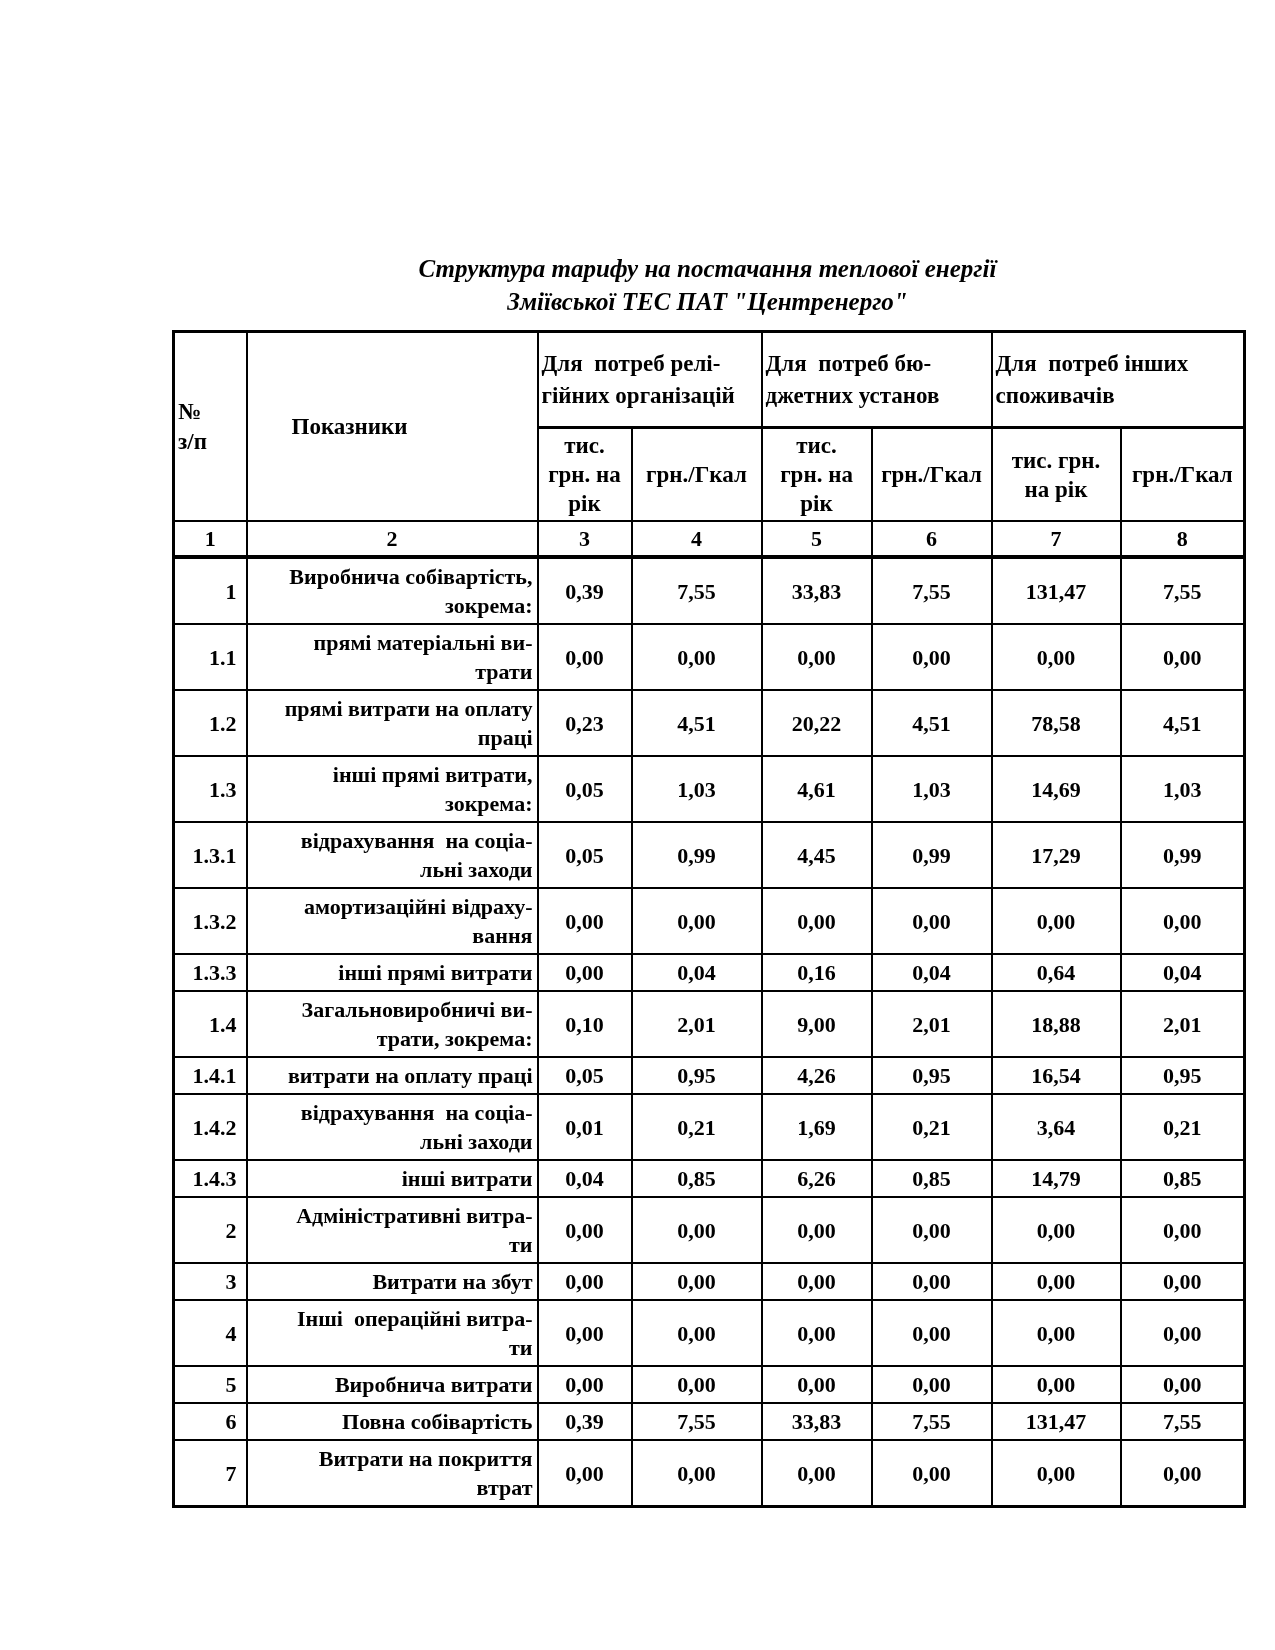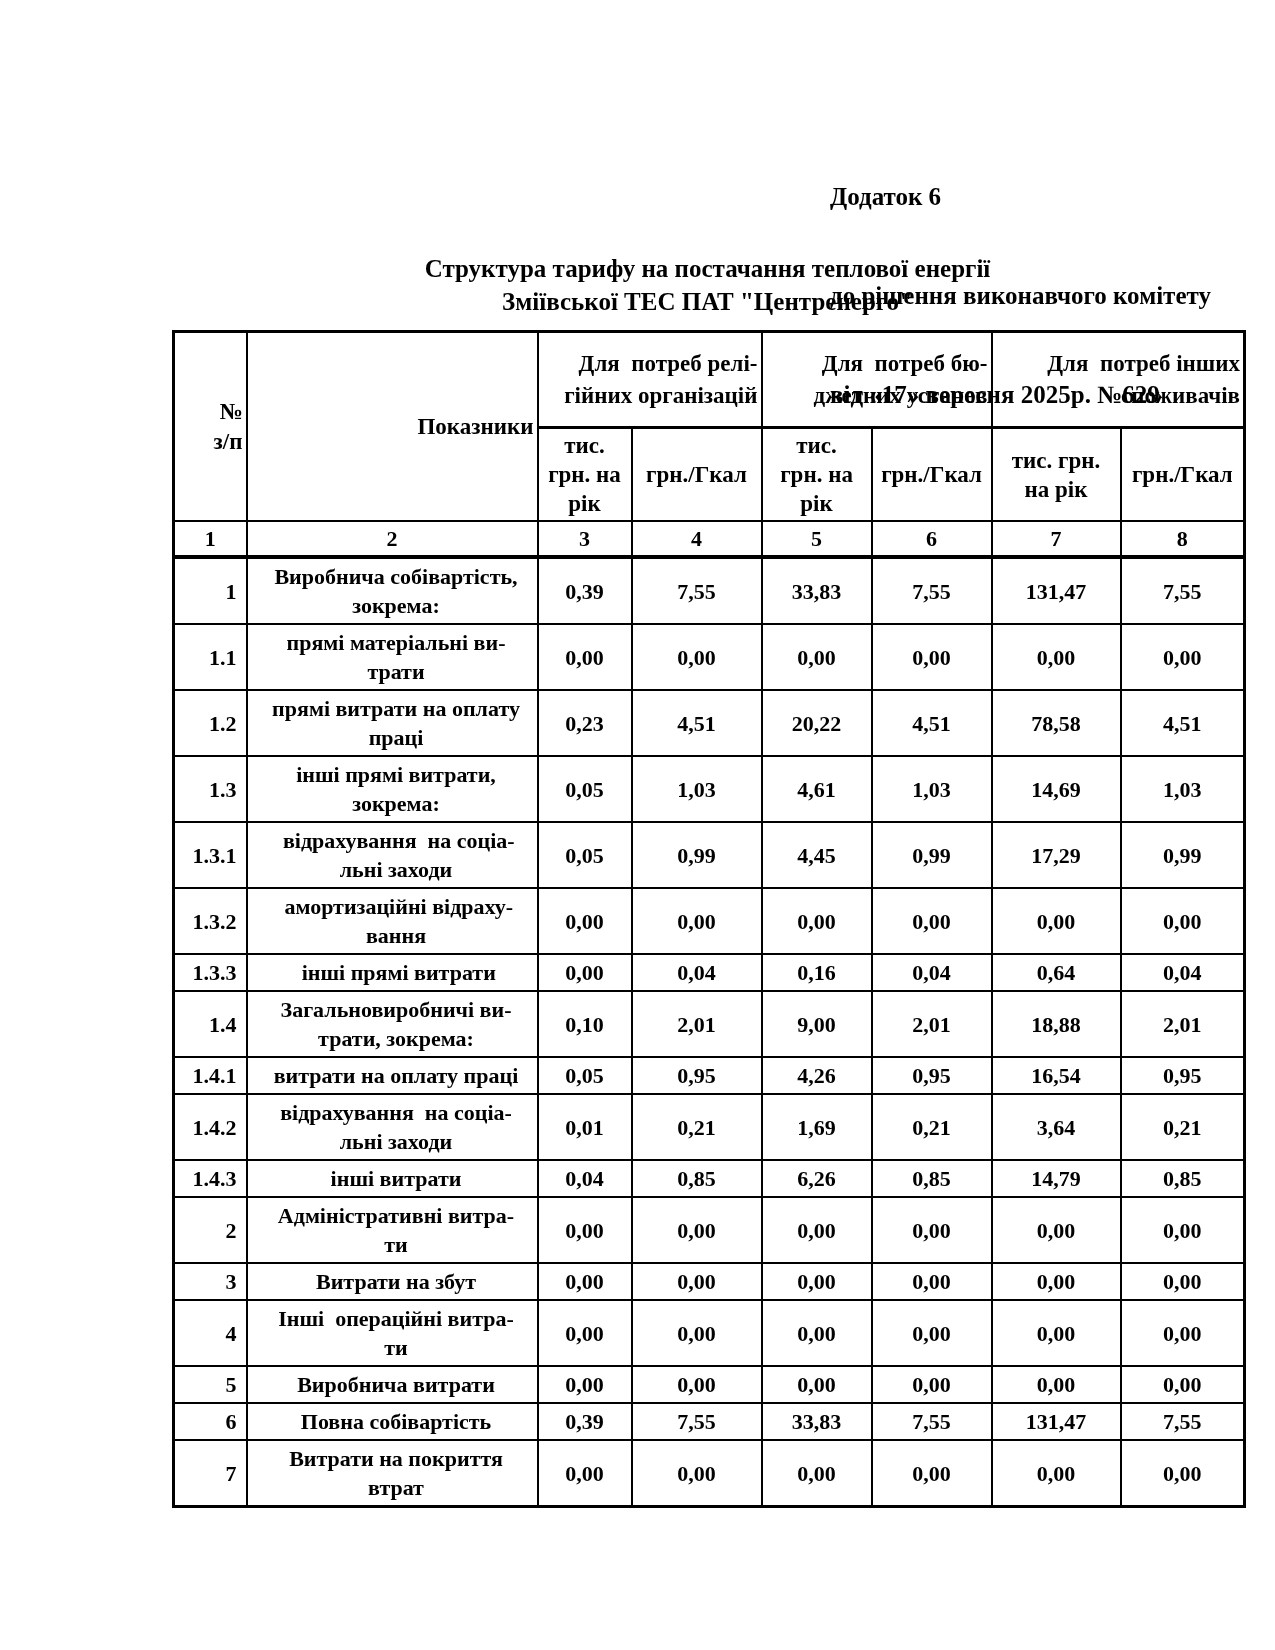--- a/index.html
+++ b/index.html
@@ -14,68 +14,63 @@
   }
   .page { position: absolute; inset: 0; }
 
   .annex {
     position: absolute; left: 830px; top: 114px;
     font-size: 25px; line-height: 33px;
     white-space: pre;
   }
   .doc-title {
     position: absolute; left: 172px; top: 252px; width: 1071px;
-    text-align: center; font-size: 25px; line-height: 33px;
+    text-align: center; font-size: 25px; line-height: 33px; font-style: italic;
   }
 
   table.tariff {
     position: absolute; left: 172px; top: 330px;
     width: 1071px;
     border-collapse: collapse; table-layout: fixed;
     font-size: 22px;
     border: 3px solid #000;
   }
   th, td { border: 2px solid #000; padding: 2px 6px; font-weight: 700; }
 
   .group-row th {
     height: 96px; font-size: 23px; line-height: 32px;
-    text-align: right; vertical-align: middle;
+    text-align: left; vertical-align: middle;
     white-space: pre-wrap; padding: 2px 3px;
   }
   th.corner-no { white-space: pre-line; font-size: 23px; line-height: 30px; }
   th.corner-ind { font-size: 23px; padding-left: 44px; }
 
   .sub-row th {
     height: 88px; font-size: 23px; line-height: 29px;
     text-align: center; vertical-align: middle;
     white-space: pre-wrap; padding: 2px 2px;
   }
   .sub-row th { border-top: 3px solid #000; }
 
   .num-row td {
     height: 36px; line-height: 29px;
     text-align: center; vertical-align: middle;
     border-bottom: 4px solid #000;
   }
 
   tbody td { line-height: 29px; vertical-align: middle; padding: 3px 6px; }
   tbody td.no  { text-align: right; padding-right: 9px; }
-  tbody td.lbl { text-align: center; white-space: pre-wrap; padding-left: 12px; padding-right: 4px; }
+  tbody td.lbl { text-align: right; white-space: pre-wrap; padding-left: 12px; padding-right: 4px; }
   tbody td.val { text-align: center; }
 </style>
 </head>
 <body>
 
 <div class="page">
 
-  <div class="annex">
-    <div>Додаток 6</div>
-    <div>до рішення виконавчого комітету</div>
-    <div>від «17» вересня 2025р. №629</div>
-  </div>
 
   <div class="doc-title">
     <div>Структура тарифу на постачання теплової енергії</div>
     <div>Зміївської ТЕС ПАТ "Центренерго"</div>
   </div>
 
   <table class="tariff">
     <colgroup>
       <col style="width:73px">
       <col style="width:291px">

